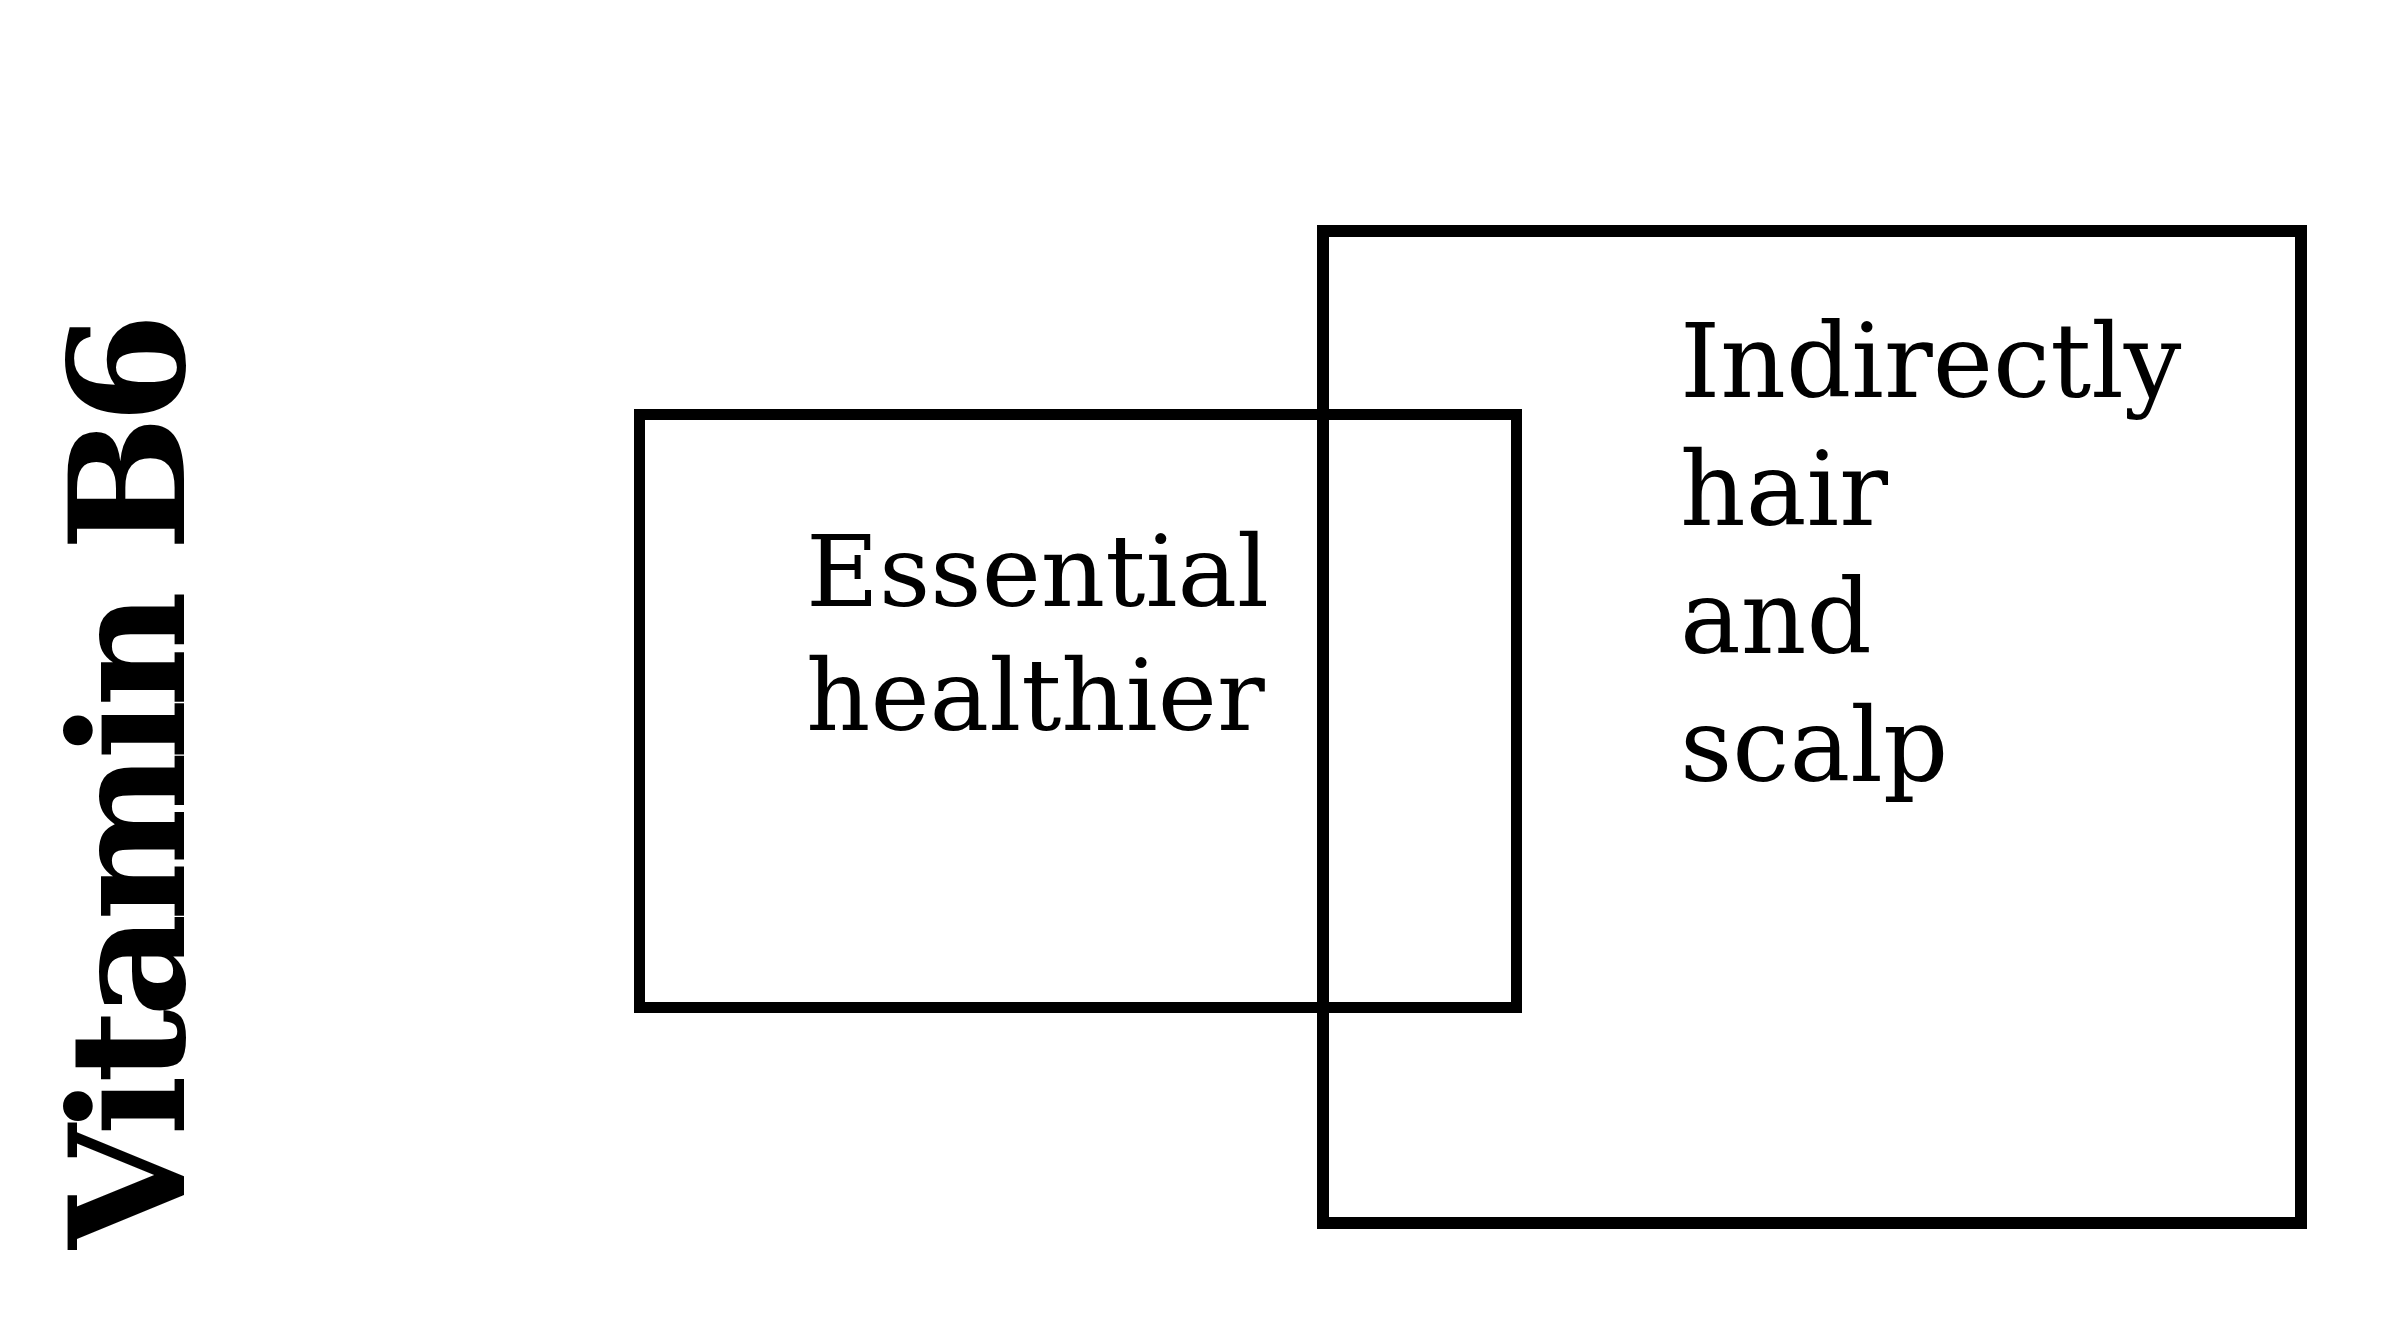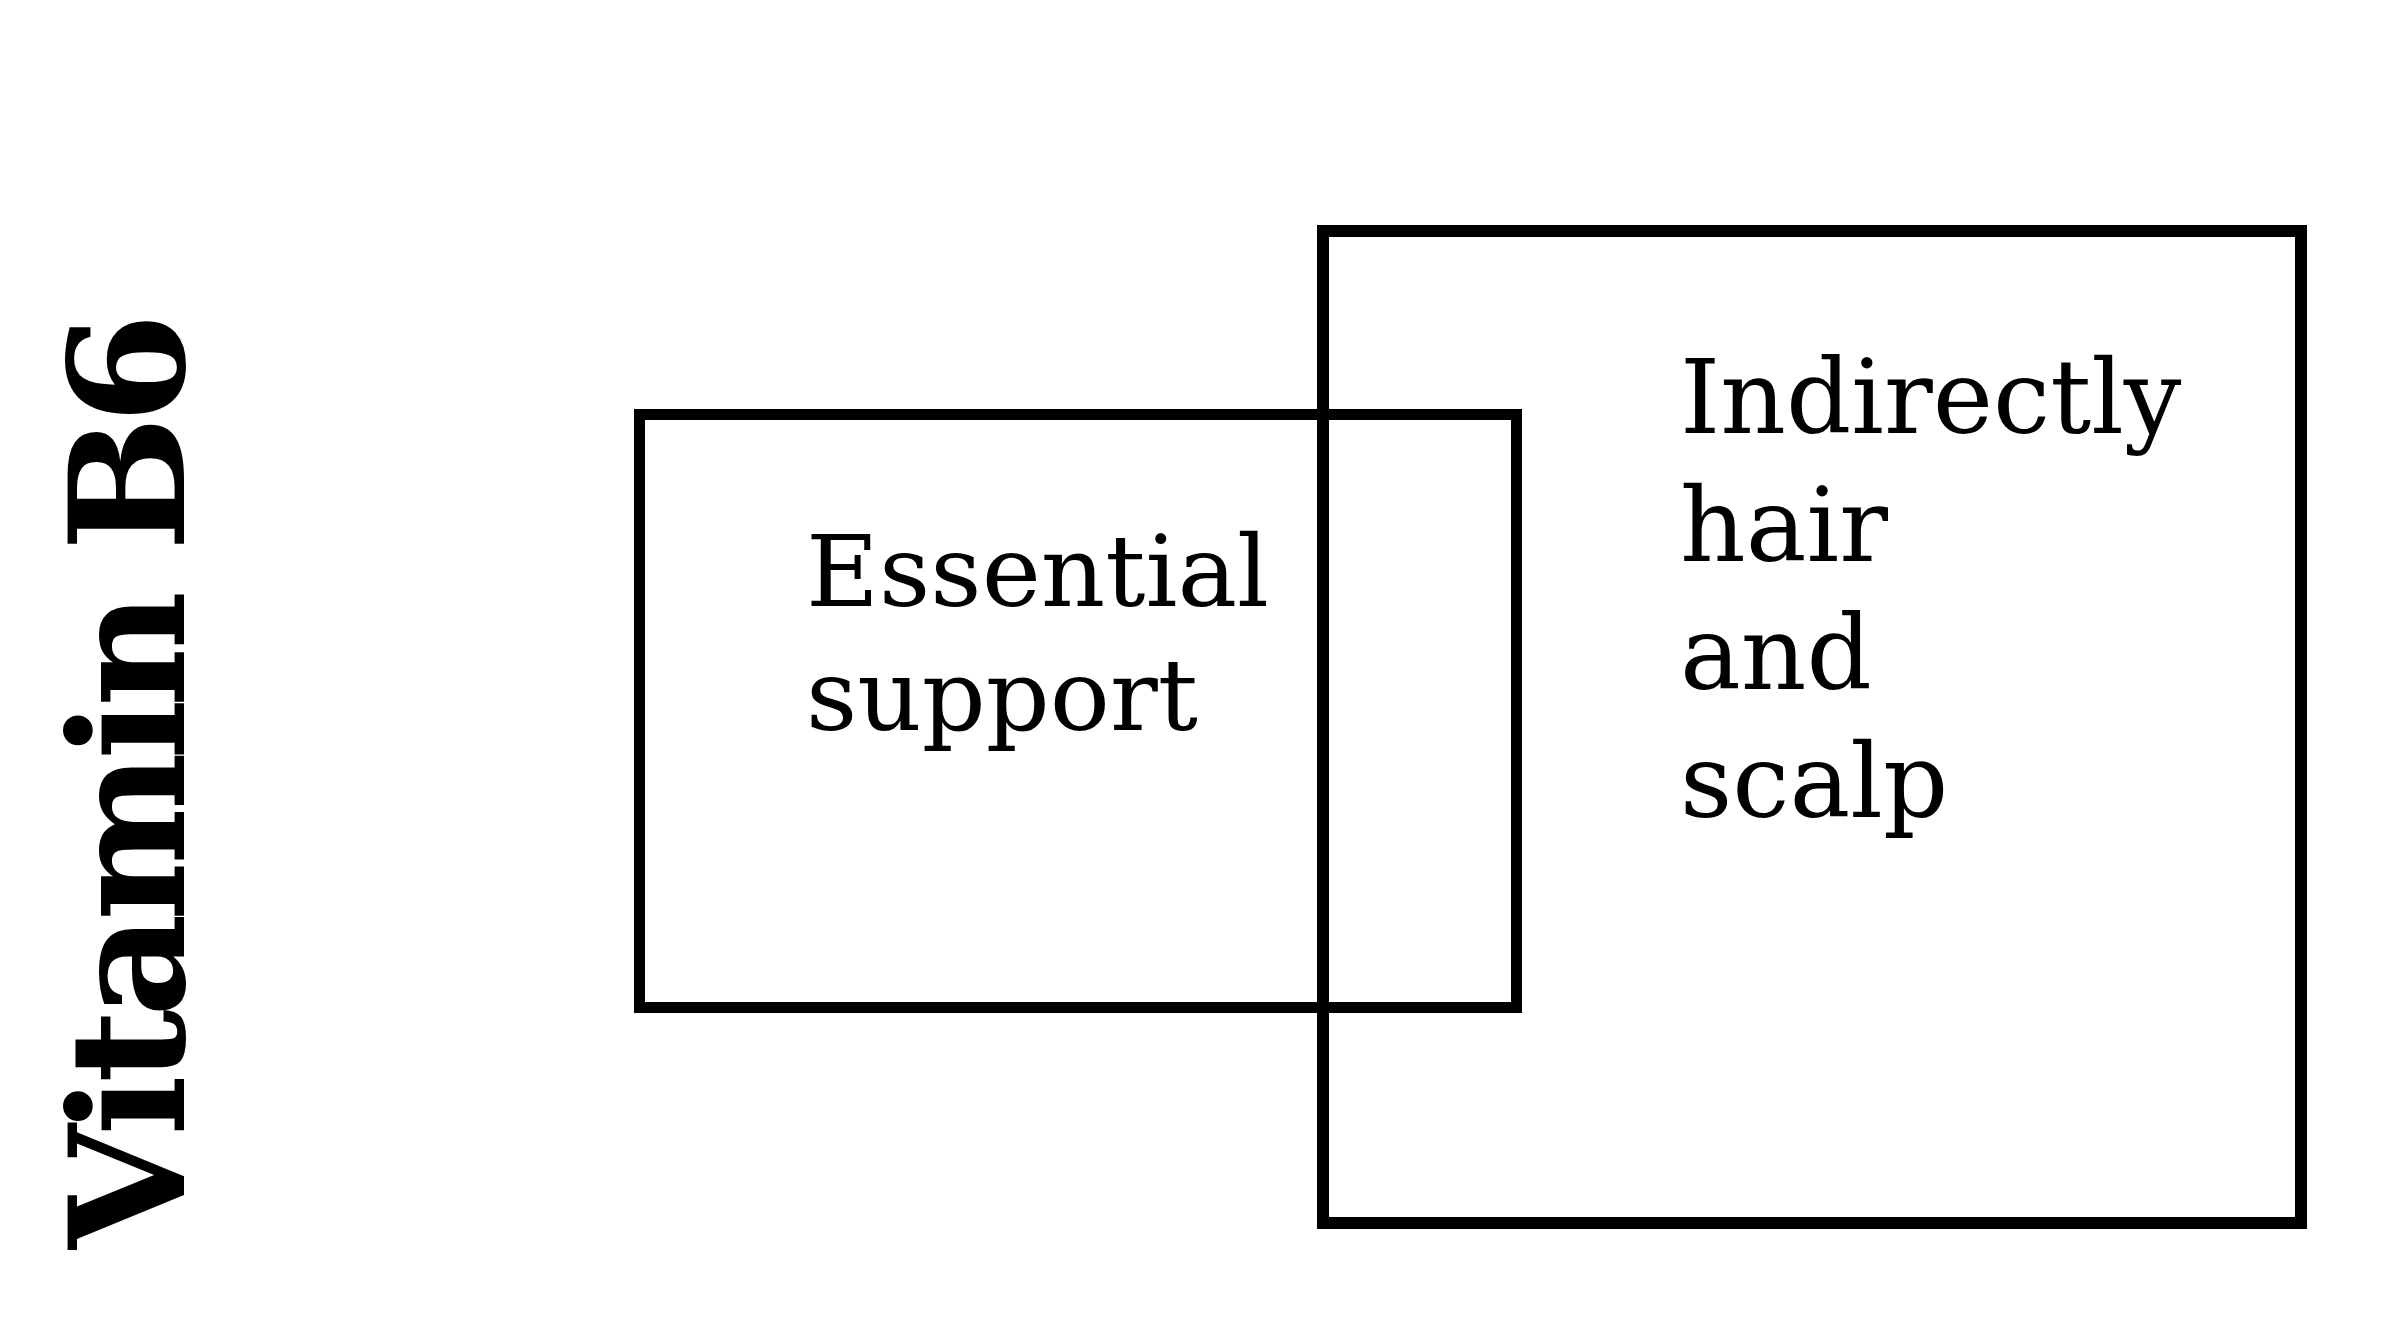--- a/index.html
+++ b/index.html
@@ -62,37 +62,36 @@
     left: 806px;
     top: 510px;
     font-size: 100px;
     line-height: 124px;
   }
   .label-large {
     left: 1680px;
     top: 298px;
     font-size: 102px;
     line-height: 128px;
-    margin-top: 36px;
   }
 </style>
 </head>
 <body>
 
 <div class="canvas">
 
   <div class="vertical-title">Vitamin B6</div>
 
   <div class="box box-small"></div>
 
   <div class="box box-large"></div>
 
   <div class="label label-small">
     <div>Essential</div>
-    <div>support</div>
+    <div>healthier</div>
   </div>
 
   <div class="label label-large">
     <div>Indirectly</div>
     <div>hair</div>
     <div>and</div>
     <div>scalp</div>
   </div>
 
 </div>

